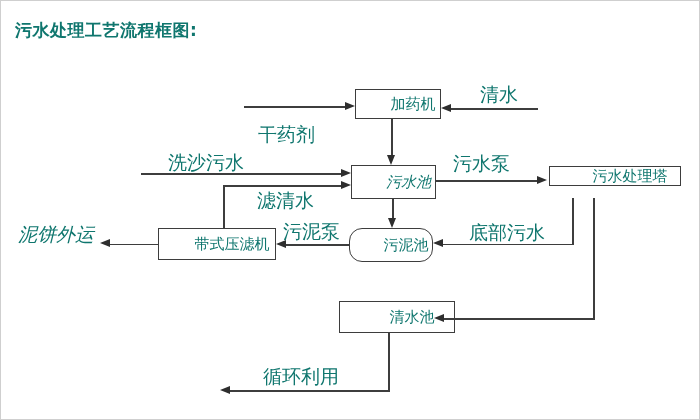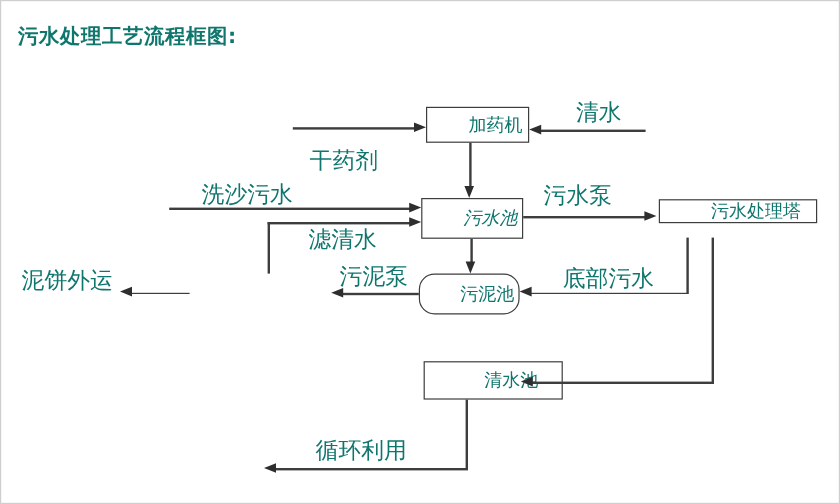--- a/index.html
+++ b/index.html
@@ -30,33 +30,34 @@
     border-right:10px solid #2e2e2e;}
   .arr-d{position:absolute;width:0;height:0;
     border-left:4.5px solid transparent;border-right:4.5px solid transparent;
     border-top:10px solid #2e2e2e;}
   
   #n-dosing{left:354px;top:88px;width:86px;height:30px;}
   #n-sewage{left:350px;top:164px;width:85px;height:34px;font-style:italic;}
   #n-tower{left:548px;top:165px;width:132px;height:20px;}
   #n-sludge{left:348px;top:227px;width:84px;height:34px;border-radius:13px;}
   #n-press{left:157px;top:227px;width:118px;height:32px;}
-  #n-clean{left:352px;top:300px;width:116px;height:32px;}
+  #n-clean{left:338px;top:300px;width:116px;height:32px;}
 </style>
 </head>
 <body>
 
 <div class="canvas">
 
   <div class="title">污水处理工艺流程框图:</div>
 
   <div class="node" id="n-dosing">加药机</div>
   <div class="node" id="n-sewage">污水池</div>
   <div class="node" id="n-tower">污水处理塔</div>
   <div class="node" id="n-sludge">污泥池</div>
+  <div class="node" id="n-press">带式压滤机</div>
   <div class="node" id="n-clean">清水池</div>
 
   <div>
     <div class="hline" style="left:243px;top:105px;width:102px;"></div>
     <div class="arr-r" style="left:344px;top:101px;"></div>
     <span class="lbl" style="left:257px;top:85px;margin-top:39px;">干药剂</span>
   </div>
 
   <div>
     <div class="hline" style="left:449px;top:107px;width:88px;"></div>
@@ -102,21 +103,21 @@
 
   <div>
     <div class="hline" style="left:284px;top:243px;width:64px;"></div>
     <div class="arr-l" style="left:275px;top:238.5px;"></div>
     <span class="lbl" style="left:282px;top:221px;">污泥泵</span>
   </div>
 
   <div>
     <div class="hline" style="left:108px;top:242.5px;width:49px;"></div>
     <div class="arr-l" style="left:99px;top:238px;"></div>
-    <span class="lbl" style="left:17px;top:224px;">泥饼外运</span>
+    <span class="lbl" style="left:17px;top:224px;font-style:italic;">泥饼外运</span>
   </div>
 
   <div>
     <div class="vline" style="left:592px;top:197px;height:121px;"></div>
     <div class="hline" style="left:442px;top:317px;width:151.5px;"></div>
     <div class="arr-l" style="left:433px;top:312.5px;"></div>
   </div>
 
   <div>
     <div class="vline" style="left:387px;top:332px;height:58px;"></div>

